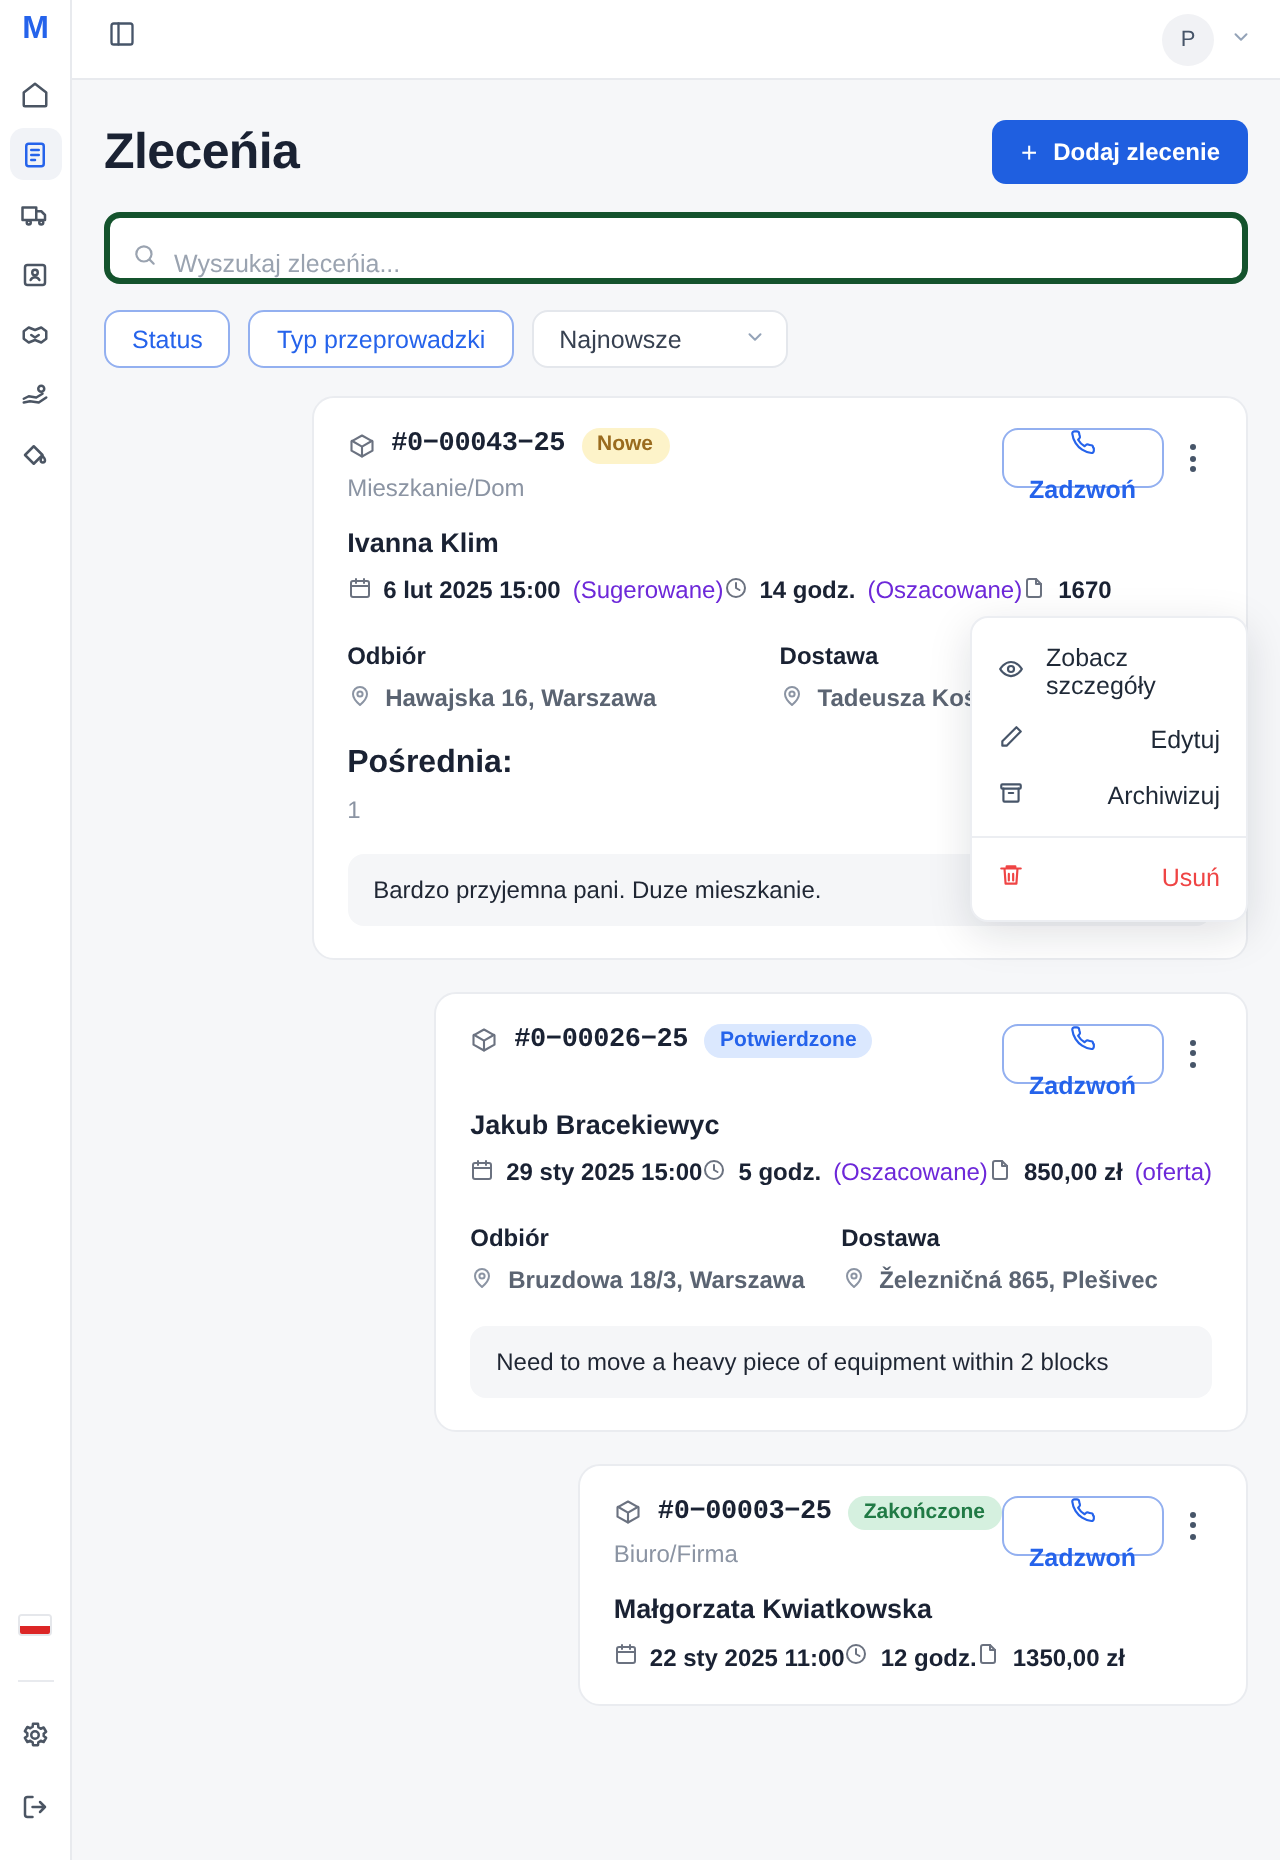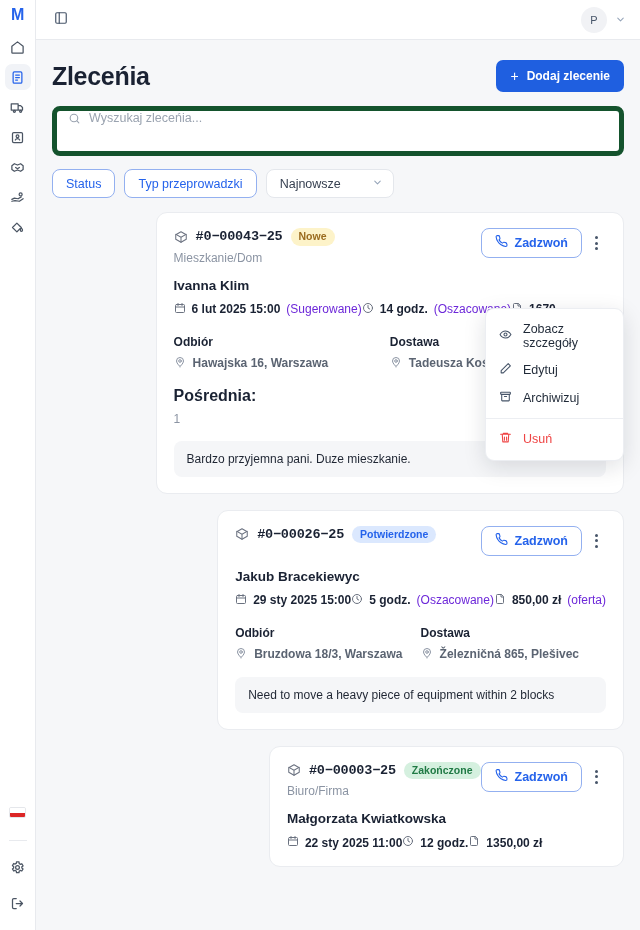--- a/index.html
+++ b/index.html
@@ -71,22 +71,22 @@
   .page-title { font-size: 25px; font-weight: bold; color: #1a2233; letter-spacing: -0.3px; }
   .btn-primary {
     background: #1f5fe0; color: #fff; border: none; border-radius: 7px;
     height: 32px; padding: 0 14px; font-size: 12px; font-weight: bold;
     display: flex; align-items: center; gap: 8px;
     font-family: "Liberation Sans", sans-serif;
   }
   .btn-primary .plus { font-size: 14px; font-weight: normal; line-height: 1; }
 
   .search-wrap {
-    background: #fff; border: 5px solid #14532d; border-radius: 8px;
-    height: 50px; display: flex; align-items: flex-start; padding: 0 11px; gap: 8px;
+    background: #fff; border: 3px solid #14532d; border-radius: 8px;
+    height: 36px; display: flex; align-items: flex-end; padding: 0 11px; gap: 8px;
   }
   .search-wrap svg { width: 13px; height: 13px; color: #9aa3b0; flex: 0 0 13px; }
   .search-input {
     border: none; outline: none; flex: 1; font-size: 12.5px; color: #4b5563;
     font-family: "Liberation Sans", sans-serif; background: transparent;
   }
   .search-input::placeholder { color: #9aa3b0; }
 
   .filters { display: flex; align-items: center; gap: 9px; padding: 13px 0 14px; }
   .chip {
@@ -119,20 +119,21 @@
   .badge.confirmed { background: #dbe8fe; color: #2563eb; }
   .badge.done { background: #d5f0df; color: #207a45; }
   .subtype { font-size: 12px; color: #8b94a3; margin-top: 5px; }
 
   .card-actions { display: flex; align-items: center; gap: 4px; position: relative; }
   .btn-call {
     border: 1px solid #93b0f0; color: #2563eb; background: #fff; border-radius: 8px;
     height: 30px; padding: 0 13px; font-size: 12.5px; font-weight: bold;
     display: flex; align-items: center; gap: 7px;
     font-family: "Liberation Sans", sans-serif;
+    flex-direction: column;
   }
   .btn-call svg { width: 13px; height: 13px; }
   .kebab { width: 20px; height: 26px; display: flex; flex-direction: column; align-items: center; justify-content: center; gap: 2.5px; }
   .kebab i { width: 3px; height: 3px; border-radius: 50%; background: #475569; display: block; }
 
   .client { font-size: 13.5px; font-weight: bold; color: #1a2233; margin-top: 13px; }
 
   .meta-row { display: flex; align-items: center; margin-top: 9px; flex-wrap: nowrap; }
   .meta { display: flex; align-items: center; gap: 6px; font-size: 12px; color: #1a2233; font-weight: bold; white-space: nowrap; }
   .meta svg { width: 12px; height: 12px; color: #6b7280; flex: 0 0 12px; }
@@ -153,21 +154,21 @@
 
   
   .menu {
     position: absolute; top: 268px; right: 16px; width: 139px;
     background: #fff; border: 1px solid #eceef2; border-radius: 9px;
     box-shadow: 0 6px 22px rgba(16,24,40,0.13);
     padding: 7px 0; z-index: 40;
   }
   .menu-item {
     display: flex; align-items: center; gap: 11px;
-    padding: 6px 13px; font-size: 12.5px; color: #1f2937;
+    padding: 6px 13px; font-size: 12.5px; color: #1f2937; justify-content: space-between;
   }
   .menu-item svg { width: 13px; height: 13px; color: #475569; flex: 0 0 13px; }
   .menu-sep { height: 1px; background: #eceef2; margin: 6px 0; }
   .menu-item.danger { color: #ef4444; }
   .menu-item.danger svg { color: #ef4444; }
 </style>
 </head>
 <body>
 
 <div class="sidebar">

